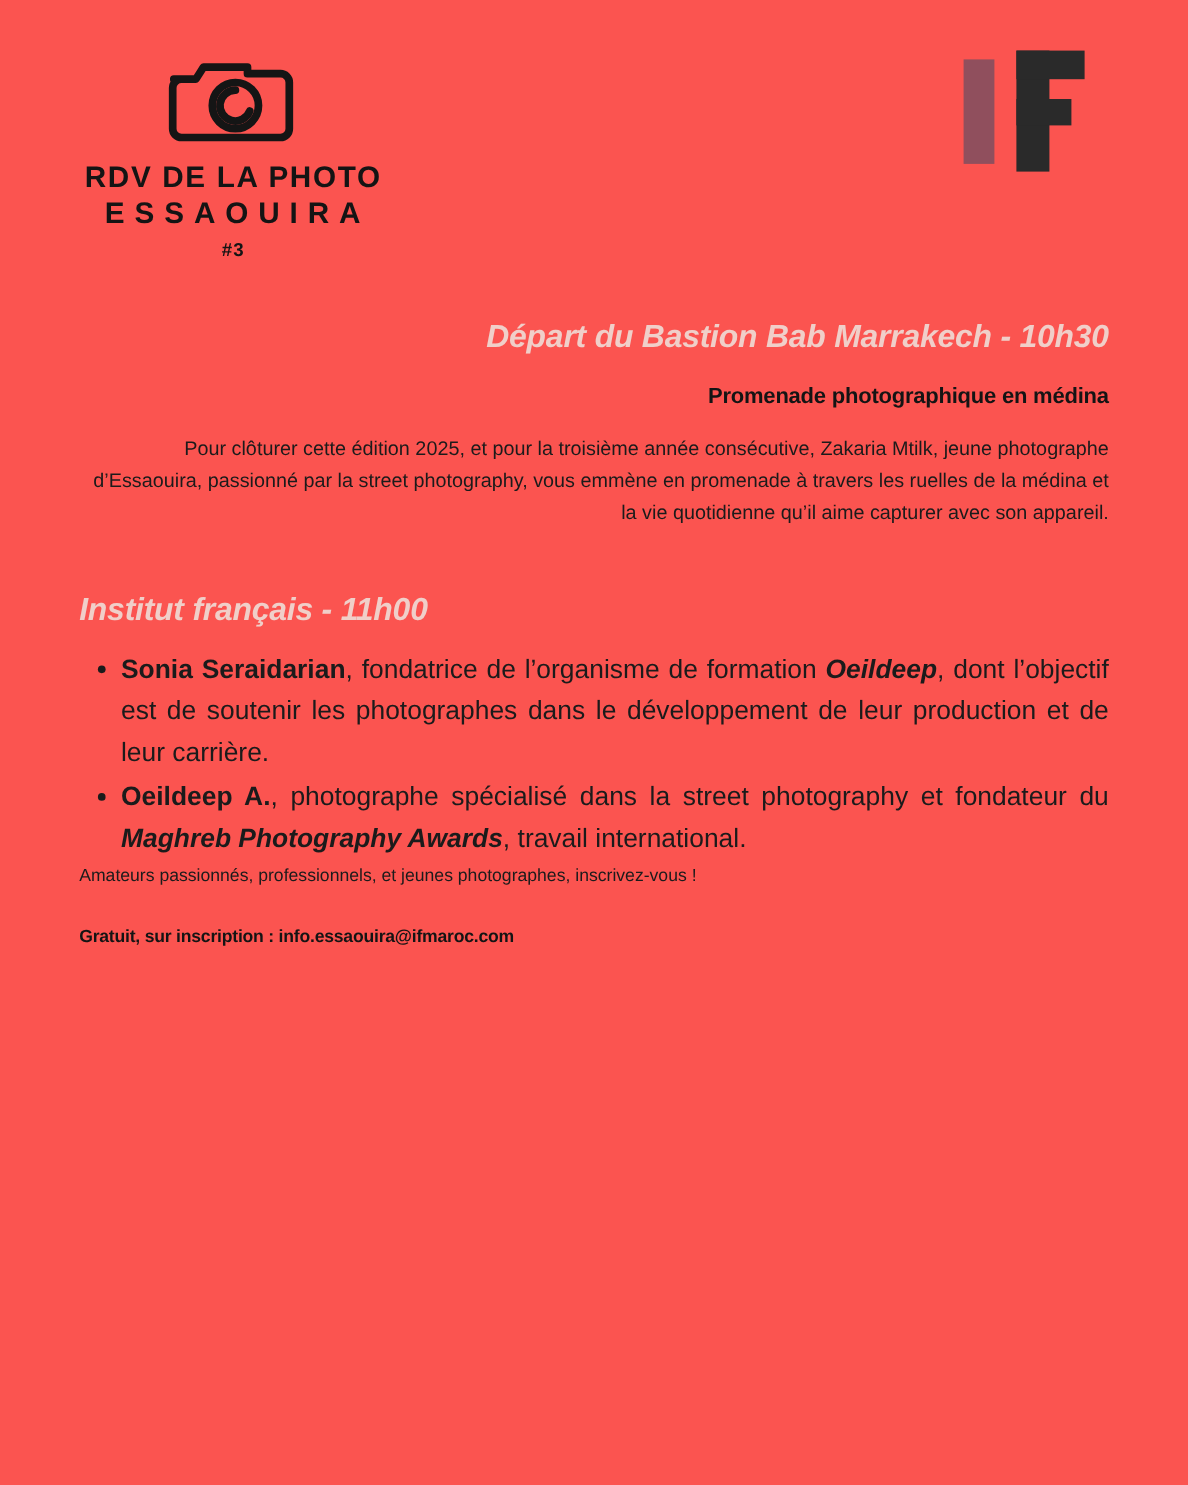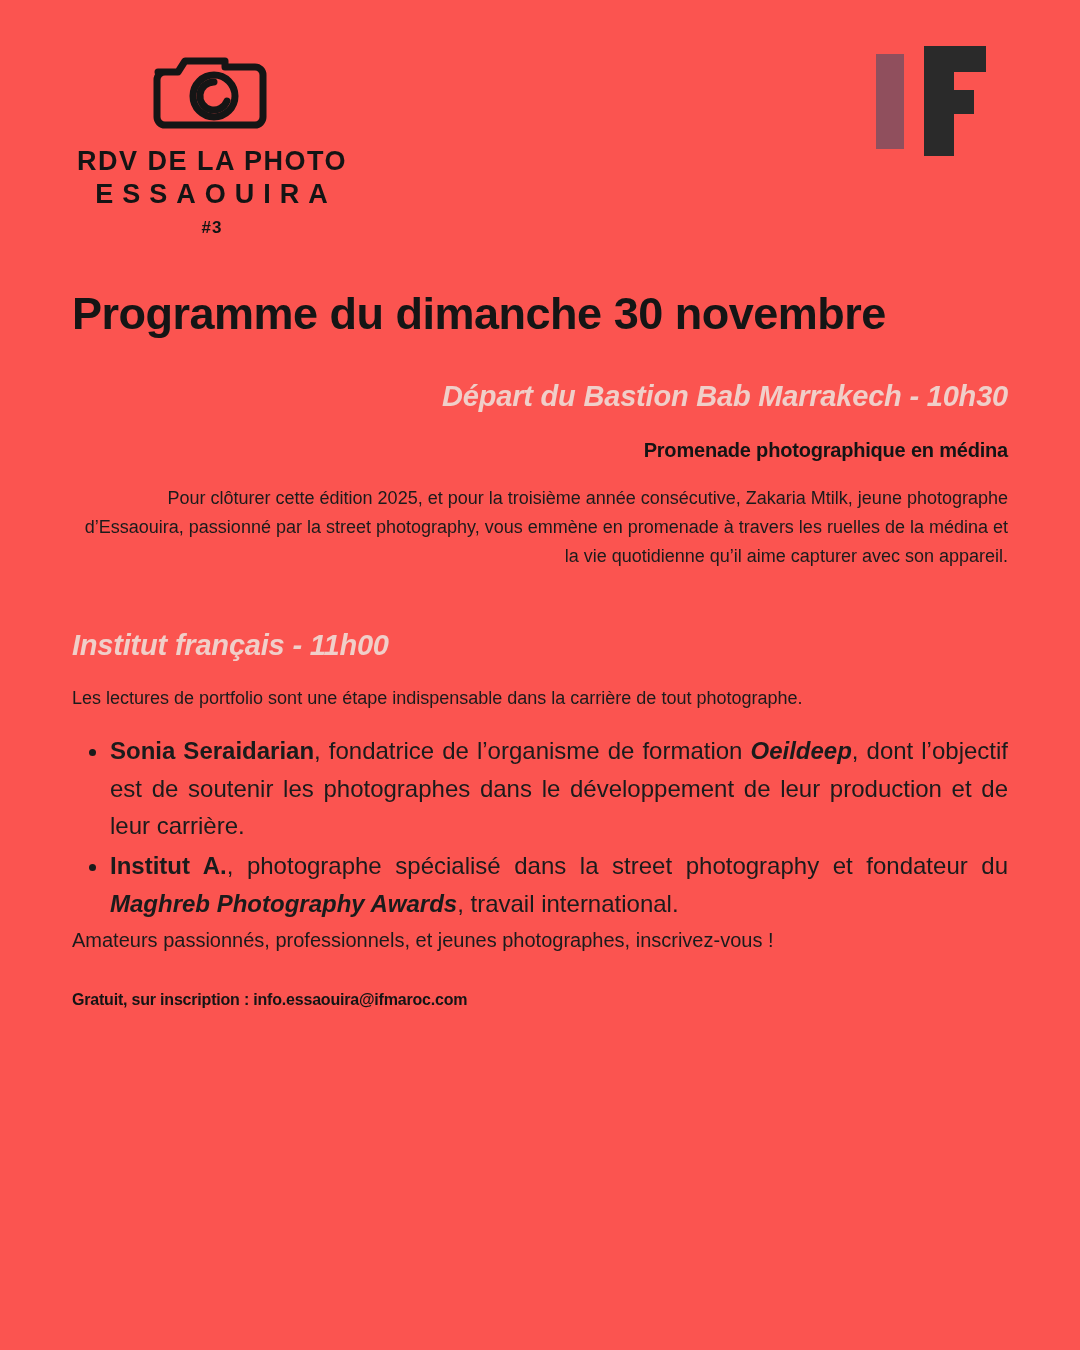--- a/index.html
+++ b/index.html
@@ -154,21 +154,21 @@
     color: #1b1b1b;
   }
   ul.speakers li b {
     font-weight: 700;
   }
   .bold-italic {
     font-weight: 700;
     font-style: italic;
   }
   .closing-line {
-    font-size: 20px;
+    font-size: 16px;
     line-height: 1.58;
     margin: 2px 0 0 0;
     color: #1b1b1b;
   }
   .registration {
     font-size: 16px;
     font-weight: 700;
     margin: 34px 0 0 0;
     color: #141414;
     letter-spacing: -0.2px;
@@ -194,34 +194,32 @@
     <div class="if-f-stem"></div>
     <div class="if-f-top"></div>
     <div class="if-f-mid"></div>
     <div class="if-overlay"></div>
   </div>
 
 </div>
 
 <div class="content">
 
-  <h1 class="page-title">Programme du dimanche 30 novembre</h1>
 
   <div class="section">
     <div class="section-heading">Départ du Bastion Bab Marrakech - 10h30</div>
     <div class="section-subheading">Promenade photographique en médina</div>
     <p class="body-text">Pour clôturer cette édition 2025, et pour la troisième année consécutive, Zakaria Mtilk, jeune photographe d’Essaouira, passionné par la street photography, vous emmène en promenade à travers les ruelles de la médina et la vie quotidienne qu’il aime capturer avec son appareil.</p>
   </div>
 
   <div class="section">
     <div class="section-heading">Institut français - 11h00</div>
-    <p class="body-text">Les lectures de portfolio sont une étape indispensable dans la carrière de tout photographe.</p>
 
     <ul class="speakers">
       <li><b>Sonia Seraidarian</b><span>, fondatrice de l’organisme de formation </span><span class="bold-italic">Oeildeep</span><span>, dont l’objectif est de soutenir les photographes dans le développement de leur production et de leur carrière.</span></li>
-      <li><b>Institut A.</b><span>, photographe spécialisé dans la street photography et fondateur du </span><span class="bold-italic">Maghreb Photography Awards</span><span>, travail international.</span></li>
+      <li><b>Oeildeep A.</b><span>, photographe spécialisé dans la street photography et fondateur du </span><span class="bold-italic">Maghreb Photography Awards</span><span>, travail international.</span></li>
     </ul>
 
     <p class="closing-line">Amateurs passionnés, professionnels, et jeunes photographes, inscrivez-vous !</p>
     <p class="registration">Gratuit, sur inscription : info.essaouira@ifmaroc.com</p>
   </div>
 
 </div>
 
 </body></html>

